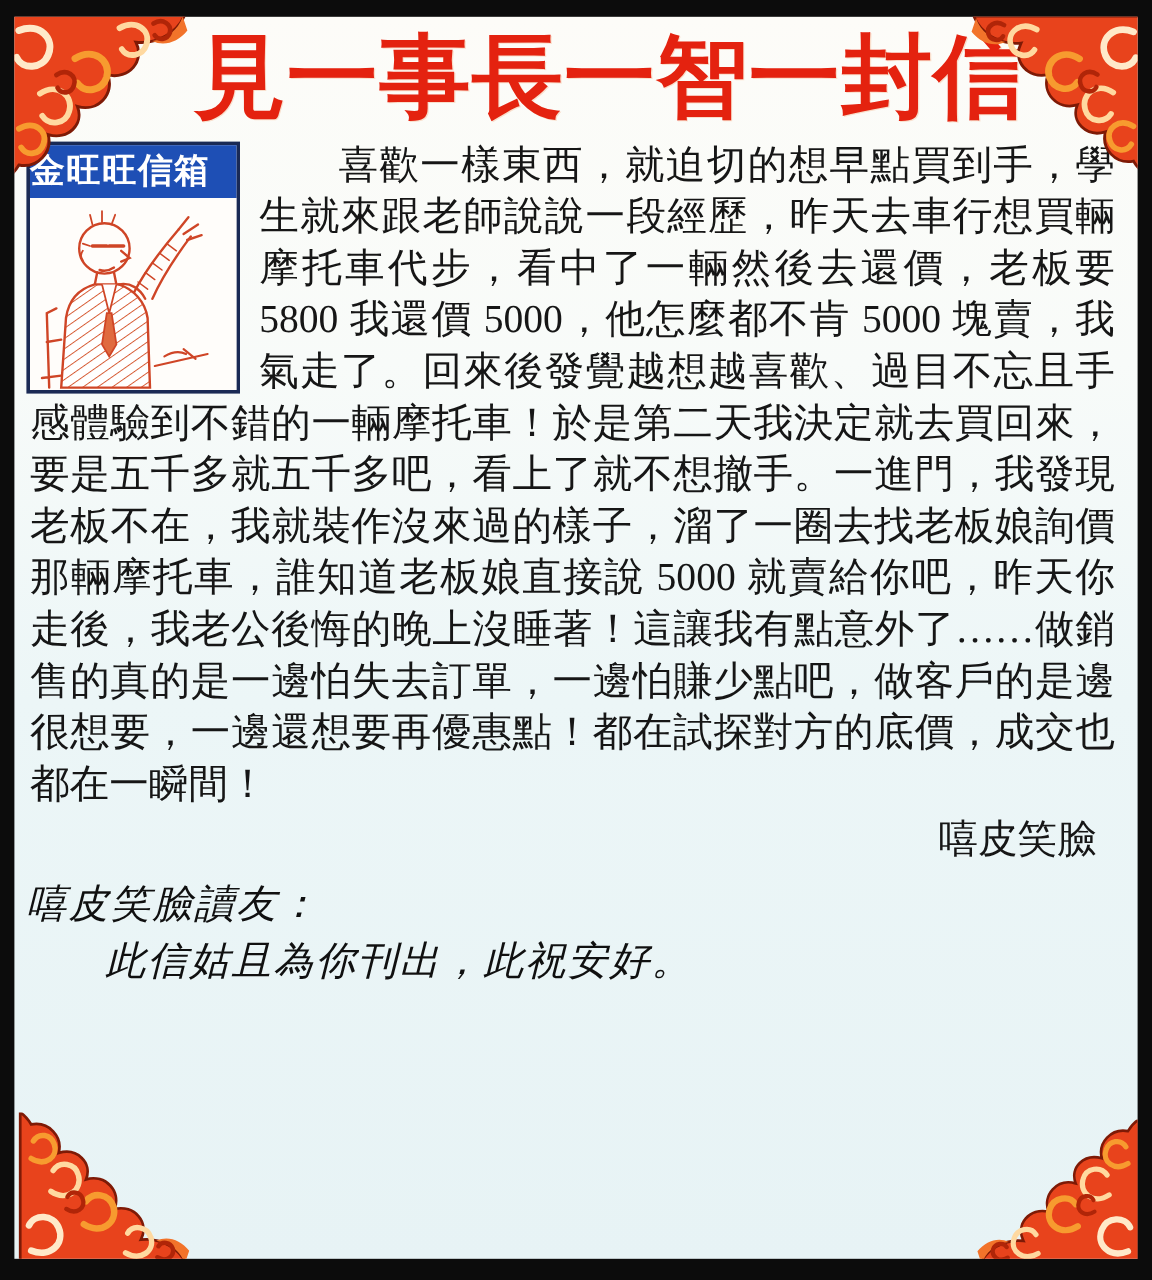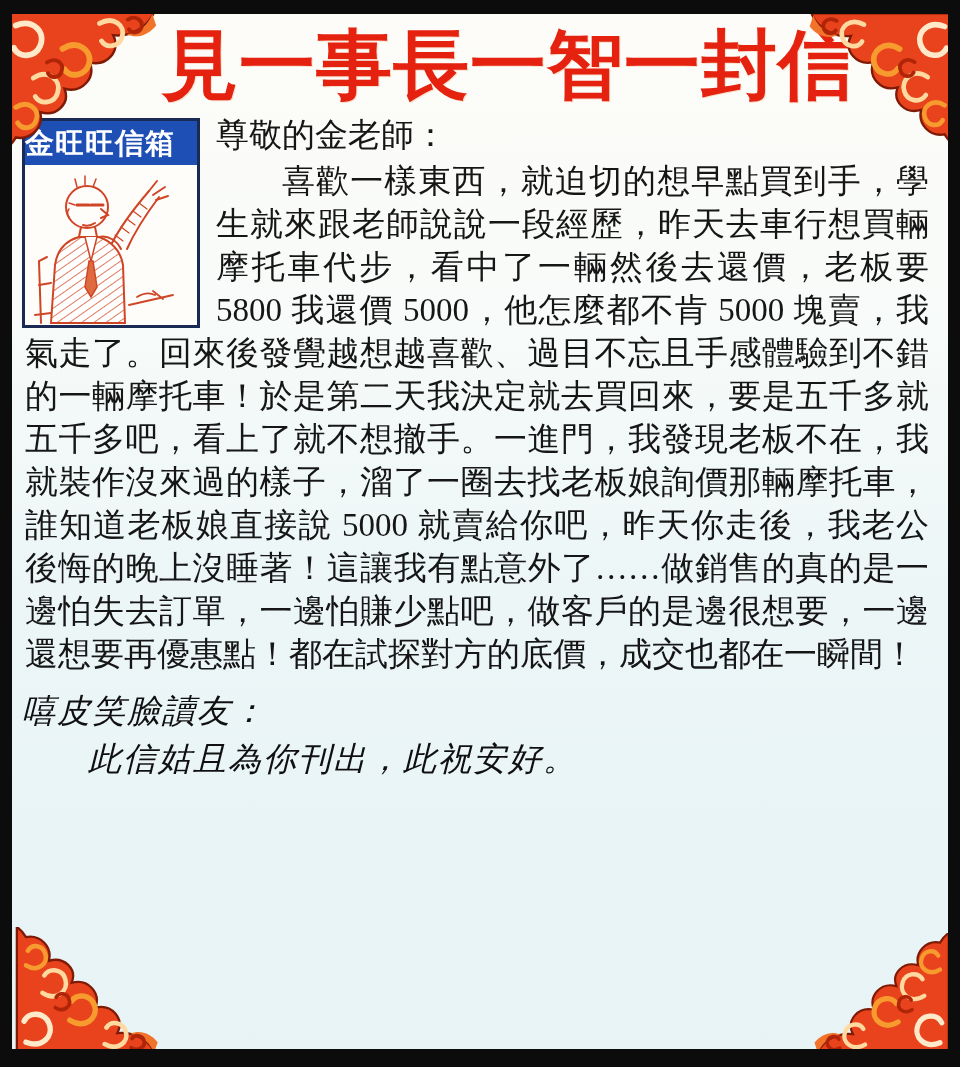--- a/index.html
+++ b/index.html
@@ -158,22 +158,22 @@
 
             <path d="M74,72 C84,70 92,76 96,84"></path>
 
             <path d="M22,92 l-8,4 l2,62 M14,120 l12,-2 M10,150 l16,-2"></path>
 
             <path d="M104,140 l44,-10 M112,132 q10,-6 18,-2 M128,126 l10,8" stroke-width="1.8"></path>
           </g>
         </svg>
       </div>
 
-      <p class="salutation">尊敬的金老師：</p>
       <p class="para">喜歡一樣東西，就迫切的想早點買到手，學生就來跟老師說說一段經歷，昨天去車行想買輛摩托車代步，看中了一輛然後去還價，老板要 5800 我還價 5000，他怎麼都不肯 5000 塊賣，我氣走了。回來後發覺越想越喜歡、過目不忘且手感體驗到不錯的一輛摩托車！於是第二天我決定就去買回來，要是五千多就五千多吧，看上了就不想撤手。一進門，我發現老板不在，我就裝作沒來過的樣子，溜了一圈去找老板娘詢價那輛摩托車，誰知道老板娘直接說 5000 就賣給你吧，昨天你走後，我老公後悔的晚上沒睡著！這讓我有點意外了……做銷售的真的是一邊怕失去訂單，一邊怕賺少點吧，做客戶的是邊很想要，一邊還想要再優惠點！都在試探對方的底價，成交也都在一瞬間！</p>
+      <p class="sig-line">嘻皮笑臉</p>
     </div>
 
     <div class="reply">
       <p>嘻皮笑臉讀友：</p>
       <p class="indent">此信姑且為你刊出，此祝安好。</p>
 
     </div>
 
   </div>
 </div>

